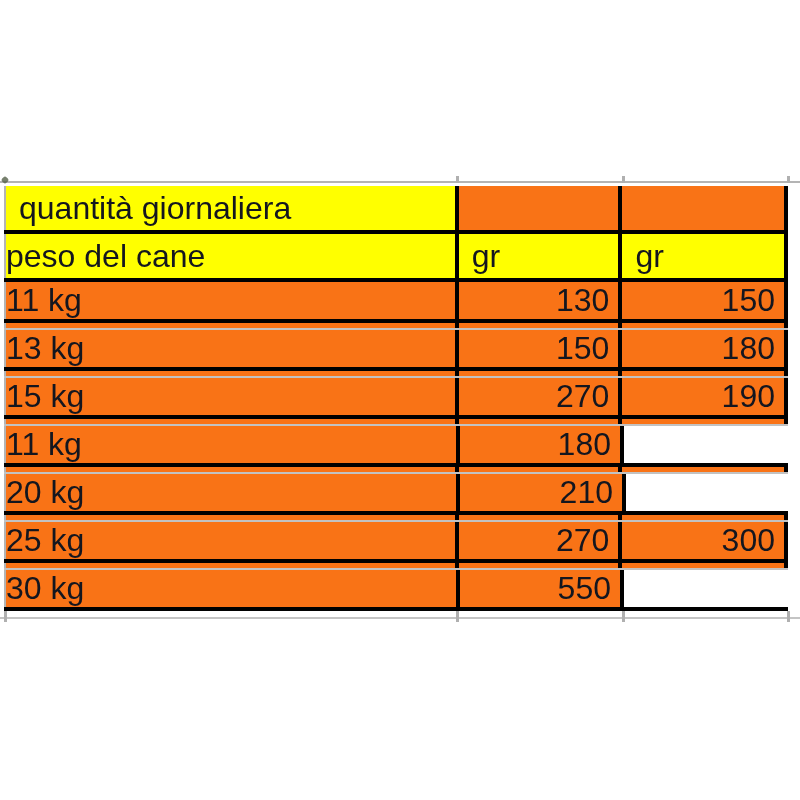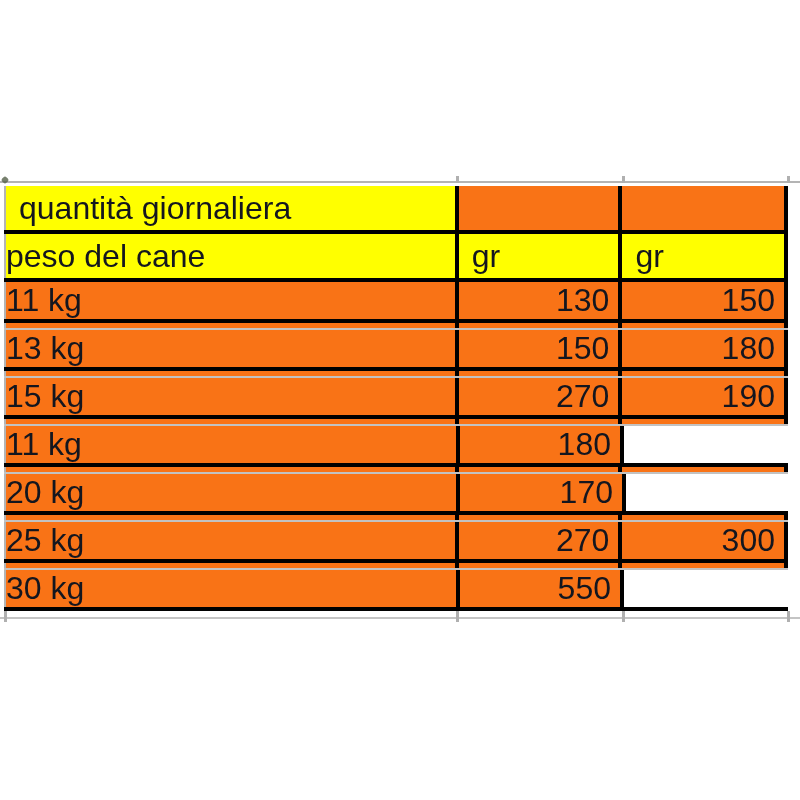--- a/index.html
+++ b/index.html
@@ -161,21 +161,21 @@
       <div class="cell c2 white align-right">180</div>
     </div>
     <div class="row row-gap">
       <div class="cell c1 white"></div>
       <div class="cell c2 white"></div>
       <div class="cell c3 white"></div>
     </div>
 
     <div class="row row-data">
       <div class="cell c1 white align-center">20 kg</div>
-      <div class="cell c3 white align-right">170</div>
+      <div class="cell c3 white align-right">210</div>
     </div>
     <div class="row row-gap">
       <div class="cell c1 white"></div>
       <div class="cell c2 white"></div>
       <div class="cell c3 white"></div>
     </div>
 
     <div class="row row-data">
       <div class="cell c1 white align-center">25 kg</div>
       <div class="cell c2 white align-right">270</div>

